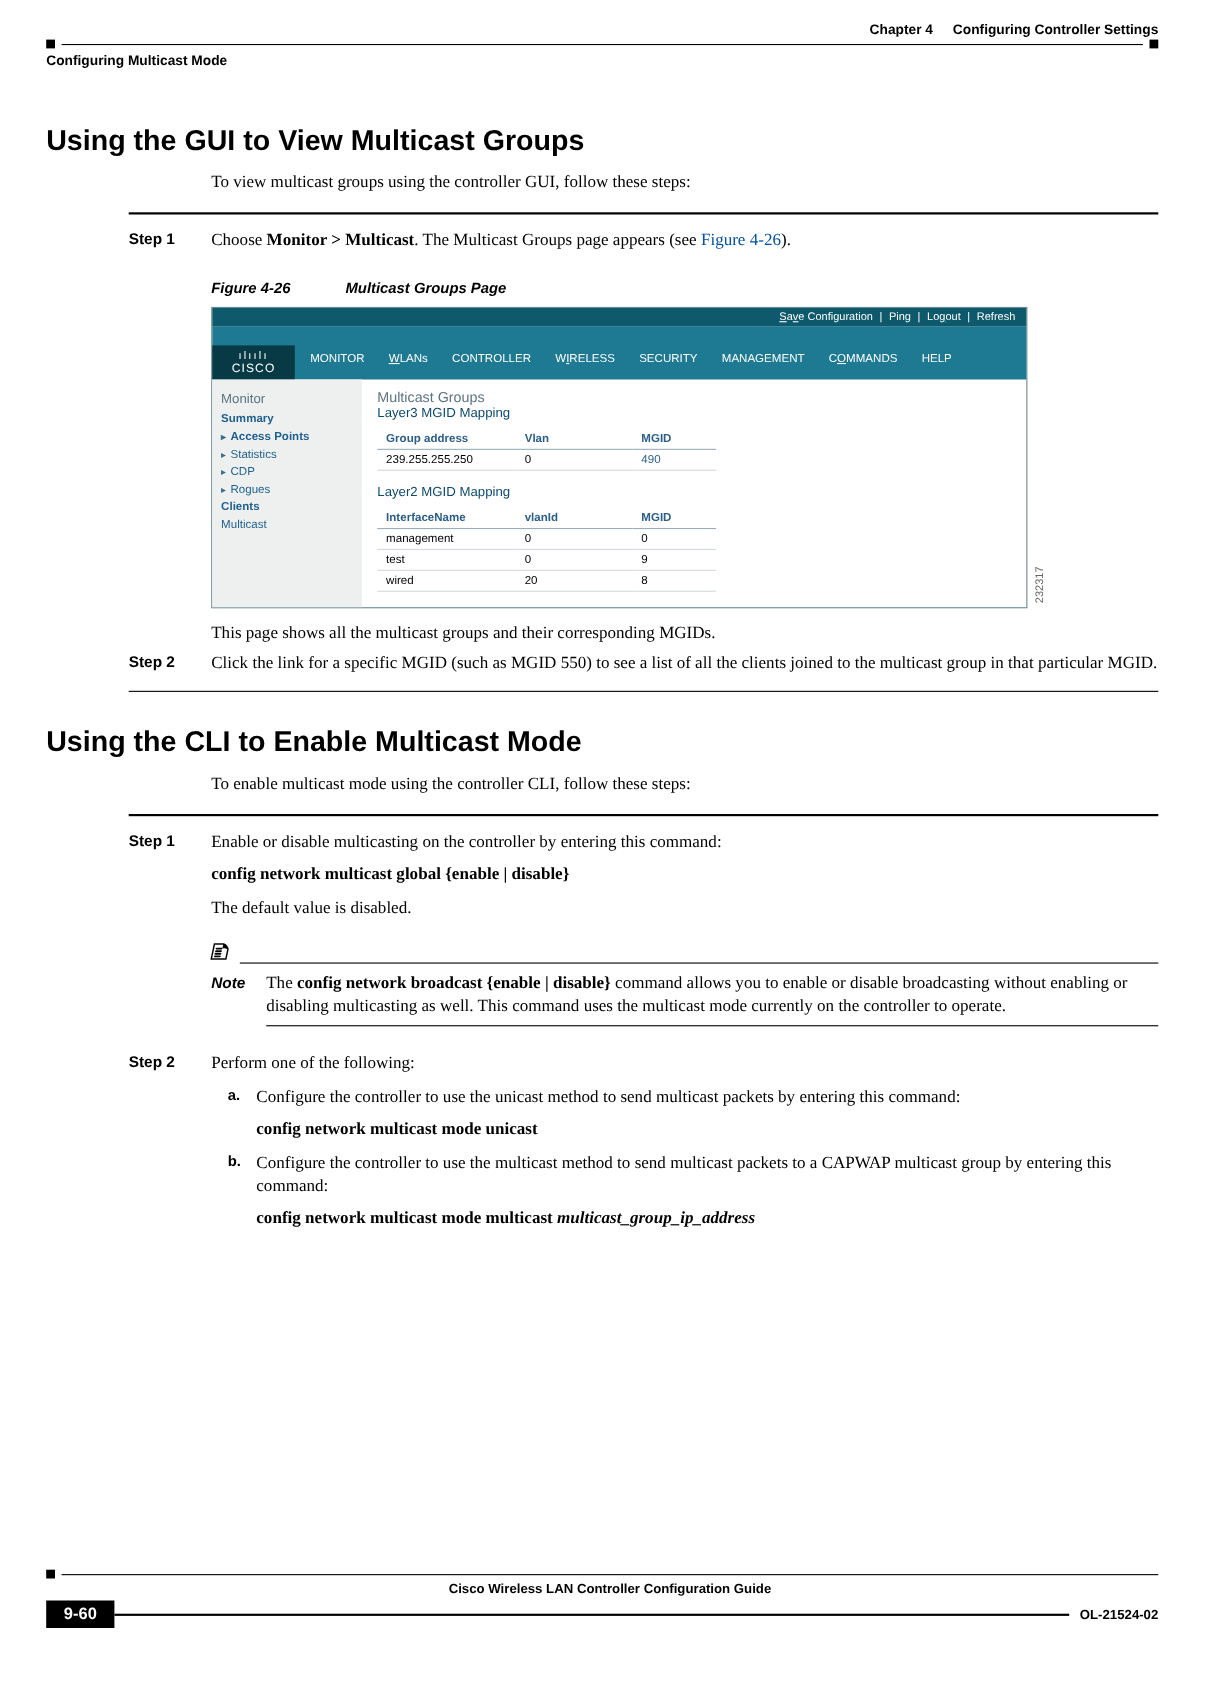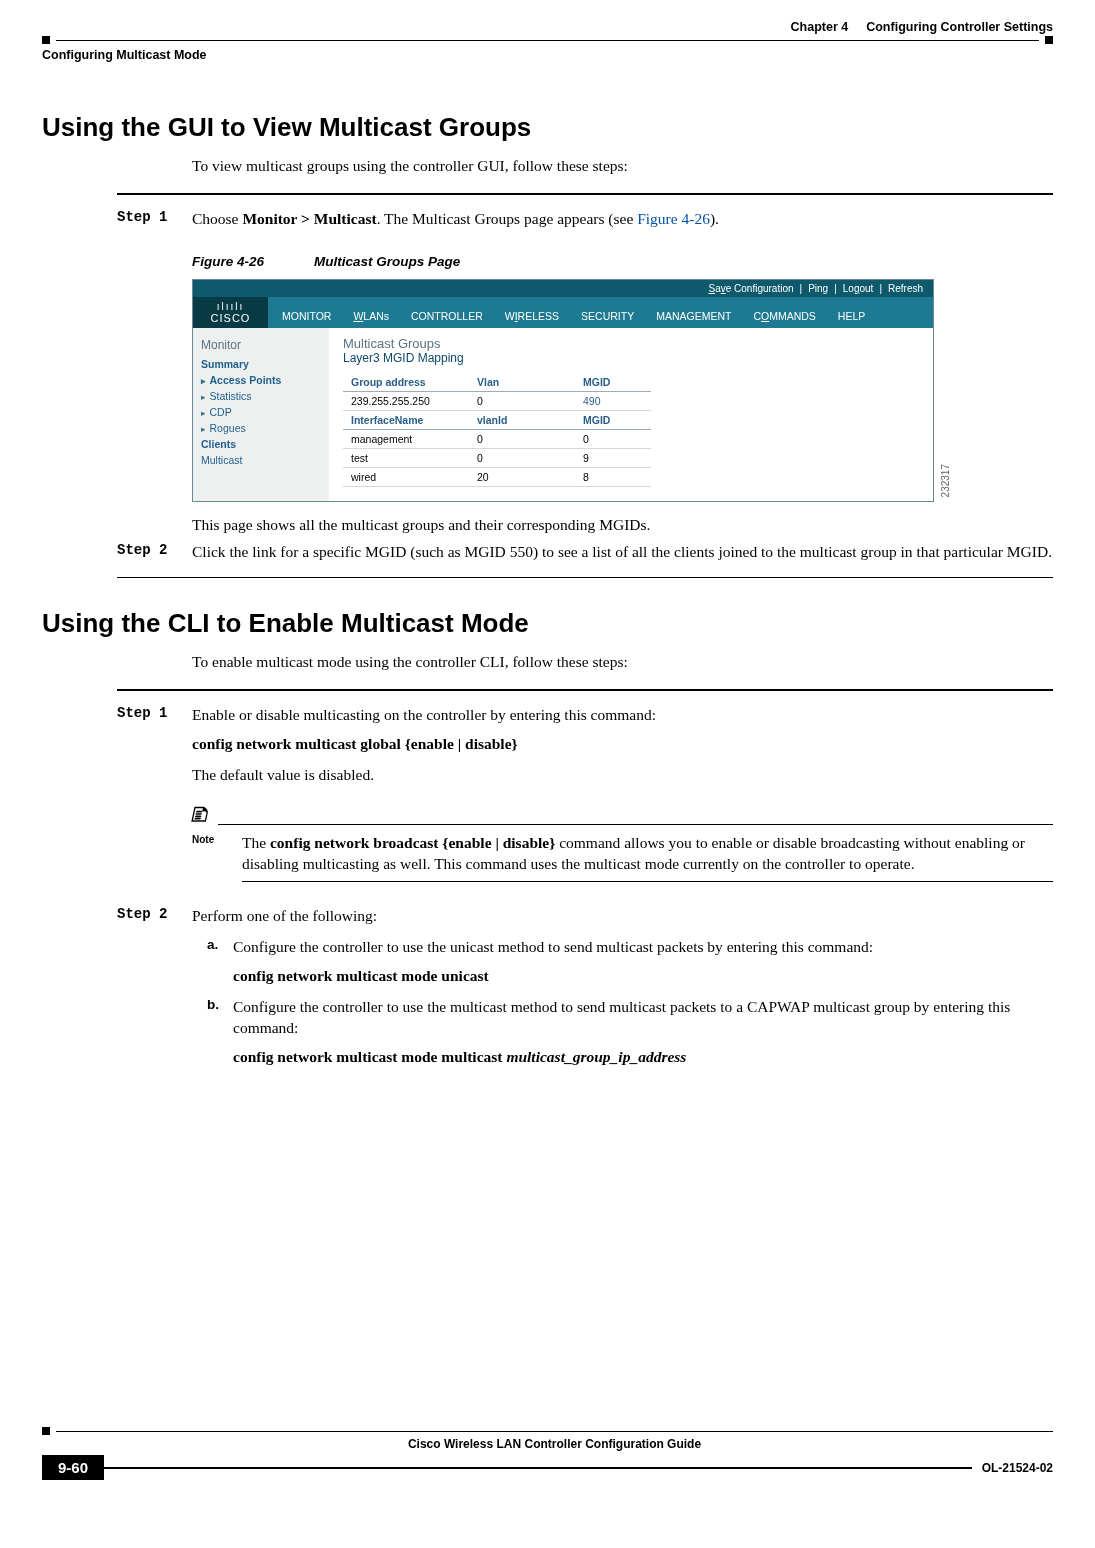--- a/index.html
+++ b/index.html
@@ -41,36 +41,36 @@
     font-size: 12.5px;
     margin-top:4px;
     margin-bottom: 50px;
   }
   
   h1.sec { font-family: Arial, Helvetica, sans-serif; font-weight:bold; font-size:26px; margin: 24px 0 14px 0;}
   .intro { margin-left:150px; margin-bottom:18px; font-size:15.5px;}
   .thinrule { height:2px; background:#000; margin-left:75px; margin-bottom:14px;}
   .thinrule2 { height:1px; background:#000; margin-left:75px; margin-top:14px; margin-bottom:30px;}
   .step-row { display:flex; margin-left:75px; margin-bottom:10px;}
-  .step-label { width:75px; font-family: Liberation Mono, monospace; font-weight:bold; font-size:14px; flex-shrink:0;}
+  .step-label { width:75px; font-family: Liberation Sans, sans-serif; font-weight:bold; font-size:14px; flex-shrink:0;}
   .step-body { flex:1; font-size:15.5px; line-height:1.35;}
   .step-body .bold { font-weight:bold;}
   .link { color:#0052a5;}
   .fig-caption { margin-left:150px; font-family: Arial, Helvetica, sans-serif; font-style:italic; font-weight:bold; font-size:13.5px; margin-top:24px; margin-bottom:10px;}
   .fig-caption .gap{ display:inline-block; width:50px;}
   
   .shot {
     margin-left:150px; width:740px; border:1px solid #6a8a95;
     font-family: Arial, Helvetica, sans-serif; font-size:11px; position:relative;
     margin-bottom:8px;
   }
   .shot-topbar { background:#0e5a6c; color:#fff; display:flex; justify-content:flex-end; gap:6px; padding:3px 10px; font-size:10px;}
   .shot-topbar span{ color:#fff;}
   .shot-topbar u{ text-decoration:underline;}
-  .shot-nav { background:#1e7a92; color:#fff; display:flex; align-items:flex-end; padding:0 0 0 0;}
+  .shot-nav { background:#1e7a92; color:#fff; display:flex; align-items:flex-start; padding:17px 0 0 0;}
   .shot-logo { width:75px; background:#083a45; color:#fff; text-align:center; padding:4px 0; font-size:11px; letter-spacing:1px;}
   .shot-logo .bars{letter-spacing:2px; font-size:10px;}
   .shot-navitems { display:flex; gap:22px; padding:6px 14px; font-size:10.5px;}
   .shot-navitems span{color:#fff;}
   .shot-navitems span u{text-decoration:underline;}
   .shot-body{ display:flex;}
   .shot-side{ width:120px; background:#eef0f0; padding:10px 8px; font-size:10.5px;}
   .shot-side .side-title{ color:#5a7480; font-size:12px; margin-bottom:6px;}
   .shot-side .itm{ color:#1e5f8e; margin:4px 0; }
   .shot-side .itm.b{font-weight:bold;}
@@ -83,21 +83,21 @@
   .shot-main td{ padding:3px 8px; border-bottom:1px solid #d0dadd;}
   .shot-main td.linkc{ color:#2a5e8a;}
   .shot-id { position:absolute; right:-18px; bottom:4px; font-size:10px; color:#666; writing-mode:vertical-rl; transform:rotate(180deg);}
   .shot-below { margin-left:150px; margin-top:14px; font-size:15.5px; margin-bottom:8px;}
   
   .note-wrap{ margin-left:150px; margin-top:14px; margin-bottom:14px;}
   .note-head{ display:flex; align-items:flex-end; gap:10px;}
   .note-icon{ font-size:22px; transform:skewX(-12deg); font-weight:bold;}
   .note-rule{ height:1px; background:#000; flex:1; margin-bottom:4px;}
   .note-body{ display:flex; align-items:flex-start; gap:10px; margin-top:4px;}
-  .note-label{ font-family: Arial, Helvetica, sans-serif; font-weight:bold; font-size:10px; width:40px;}
+  .note-label{ font-family: Arial, Helvetica, sans-serif; font-weight:bold; font-size:14px; width:40px;font-style:italic;}
   .note-text{ flex:1; font-size:15.5px; line-height:1.35;}
   .note-rule2{ height:1px; background:#000; margin-top:6px; margin-left:50px;}
   
   .sub-row{ display:flex; margin-left:165px; margin-top:10px;}
   .sub-label{ width:26px; font-family: Arial, Helvetica, sans-serif; font-weight:bold; font-size:13.5px;}
   .sub-body{ flex:1; font-size:15.5px; line-height:1.35;}
   .cmd{ font-weight:bold; margin-top:8px;}
   .cmd .ital{ font-style:italic; font-weight:bold;}
   
   .footer{
@@ -190,20 +190,21 @@
             <th style="width:90px">Vlan</th>
             <th style="width:60px">MGID</th>
           </tr>
           <tr>
             <td>239.255.255.250</td>
             <td>0</td>
             <td class="linkc">490</td>
           </tr>
         </tbody>
           </table>
+        <div class="mg-sub" style="margin-top:12px;">Layer2 MGID Mapping</div>
         <table>
           <tbody>
               <tr>
             <th style="width:110px">InterfaceName</th>
             <th style="width:90px">vlanId</th>
             <th style="width:60px">MGID</th>
           </tr>
           <tr>
             <td>management</td>
             <td>0</td>

